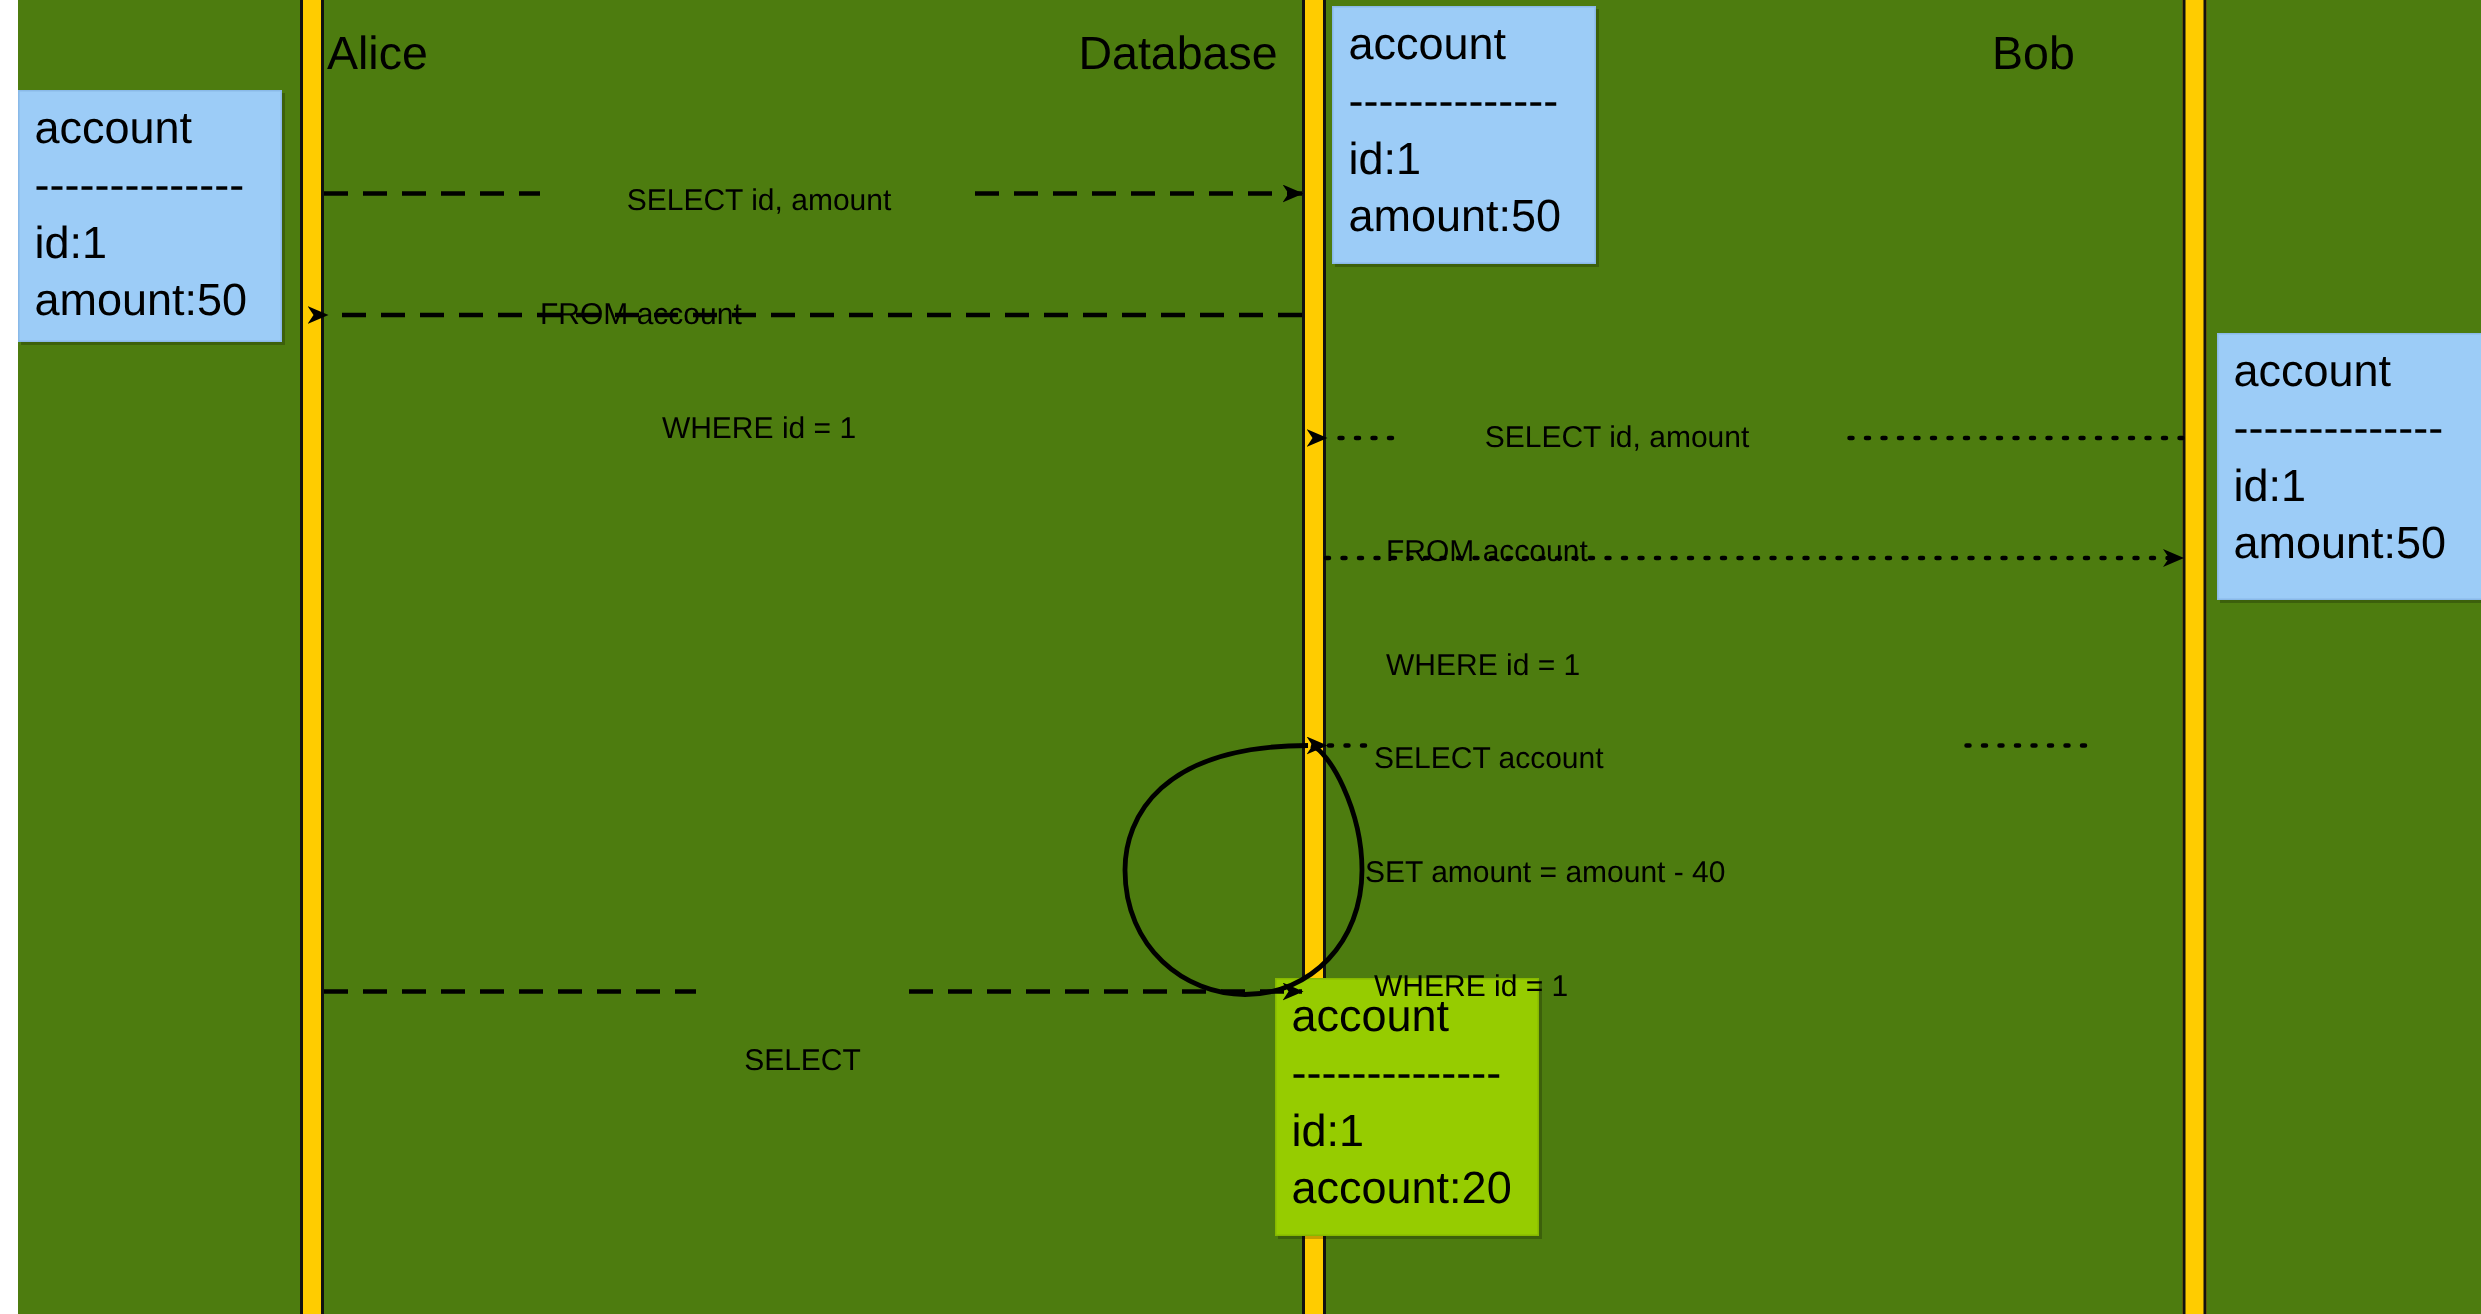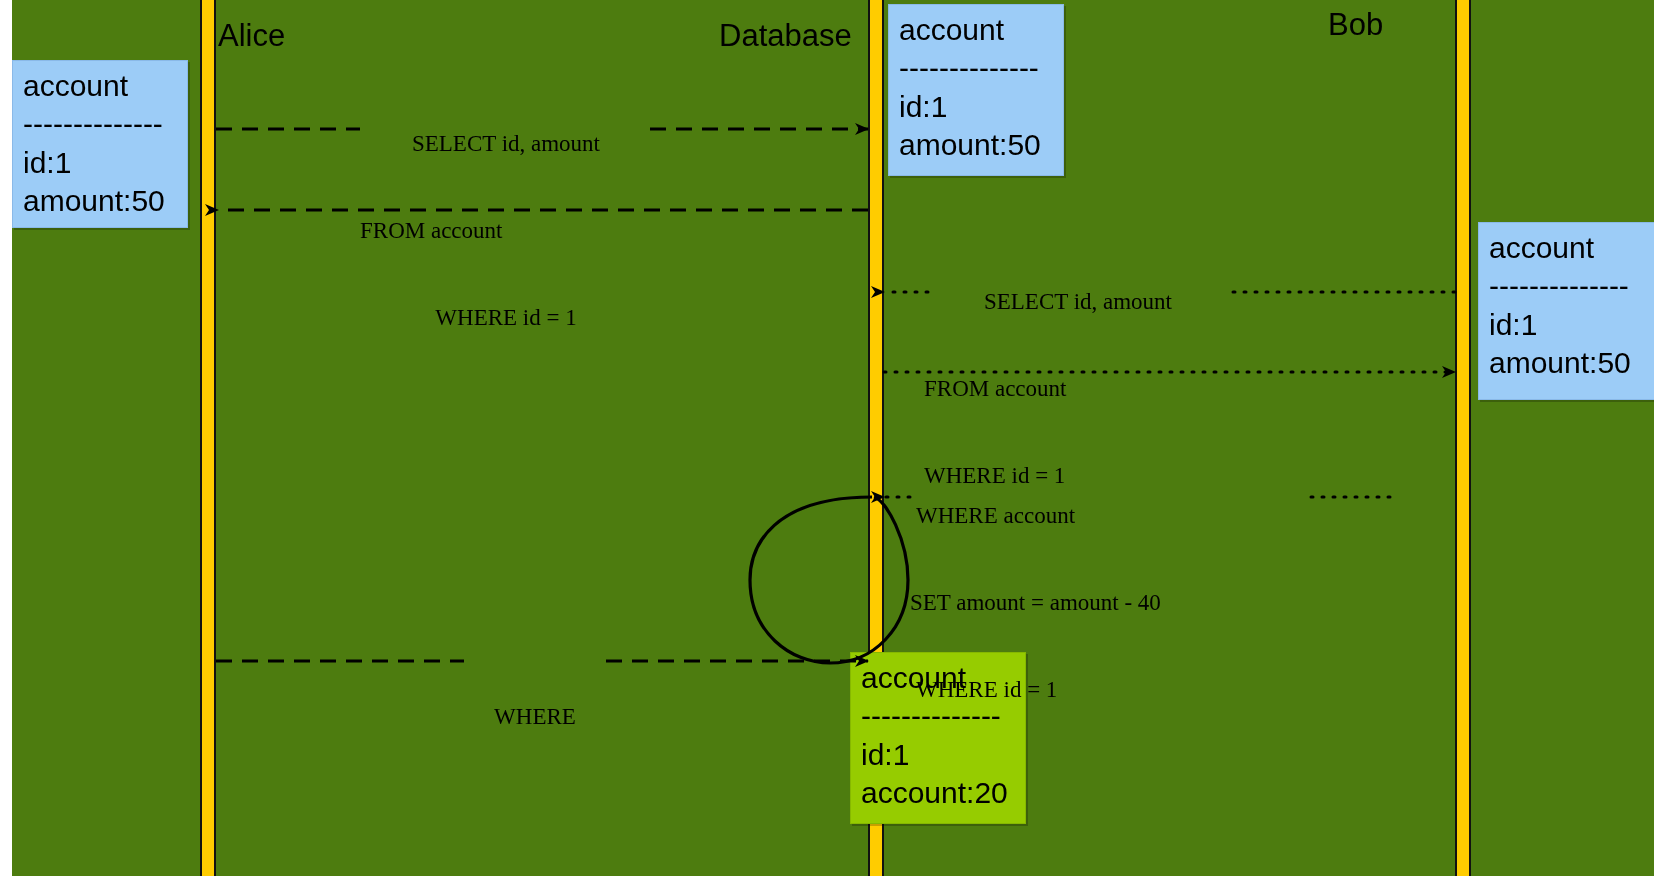--- a/index.html
+++ b/index.html
@@ -47,22 +47,22 @@
   .note-box.green { background: #96CC00; border-color: #86b800; }
   .note-line {
     white-space: nowrap;
   }
   .note-sep {
     letter-spacing: 0px;
     white-space: nowrap;
   }
   .msg-label {
     position: absolute;
-    font-family: Liberation Serif, serif;
-    font-size: 23px;
+    font-family: Liberation Sans, sans-serif;
+    font-size: 20px;
     color: #000000;
     line-height: 1.26;
     white-space: pre;
     text-align: center;
   }
   svg.overlay {
     position: absolute;
     left: 0;
     top: 0;
     width: 1654px;
@@ -74,21 +74,21 @@
 <body>
 
 <div id="canvas">
 
   <div class="lifeline" style="left:188px; top:0px; width:16px; height:876px;"></div>
   <div class="lifeline" style="left:856px; top:0px; width:16px; height:876px;"></div>
   <div class="lifeline" style="left:1443px; top:0px; width:16px; height:876px;"></div>
 
   <div class="actor-label" style="left:206px; top:20px;">Alice</div>
   <div class="actor-label" style="left:707px; top:20px;">Database</div>
-  <div class="actor-label" style="left:1316px; top:9px;">Bob</div>
+  <div class="actor-label" style="left:1316px; top:20px;">Bob</div>
 
   <div class="note-box blue" style="left:0px; top:60px; width:176px; height:168px;">
     <div class="note-line">account</div>
     <div class="note-sep">--------------</div>
     <div class="note-line">id:1</div>
     <div class="note-line">amount:50</div>
   </div>
 
   <div class="note-box blue" style="left:876px; top:4px; width:176px; height:172px;">
     <div class="note-line">account</div>
@@ -164,22 +164,22 @@
     <div>WHERE id = 1</div>
   </div>
 
   <div class="msg-label" style="left:912px; top:230px; width:308px;">
     <div>SELECT id, amount</div>
     <div style="text-align:left;">FROM account</div>
     <div style="text-align:left;">WHERE id = 1</div>
   </div>
 
   <div class="msg-label" style="left:898px; top:444px; width:392px; text-align:left;">
-    <div style="padding-left:6px;">WHERE account</div>
+    <div style="padding-left:6px;">SELECT account</div>
     <div>SET amount = amount - 40</div>
     <div style="padding-left:6px;">WHERE id = 1</div>
   </div>
 
   <div class="msg-label" style="left:452px; top:645px; width:142px;">
-    <div>WHERE</div>
+    <div>SELECT</div>
   </div>
 
 </div>
 
 </body></html>

